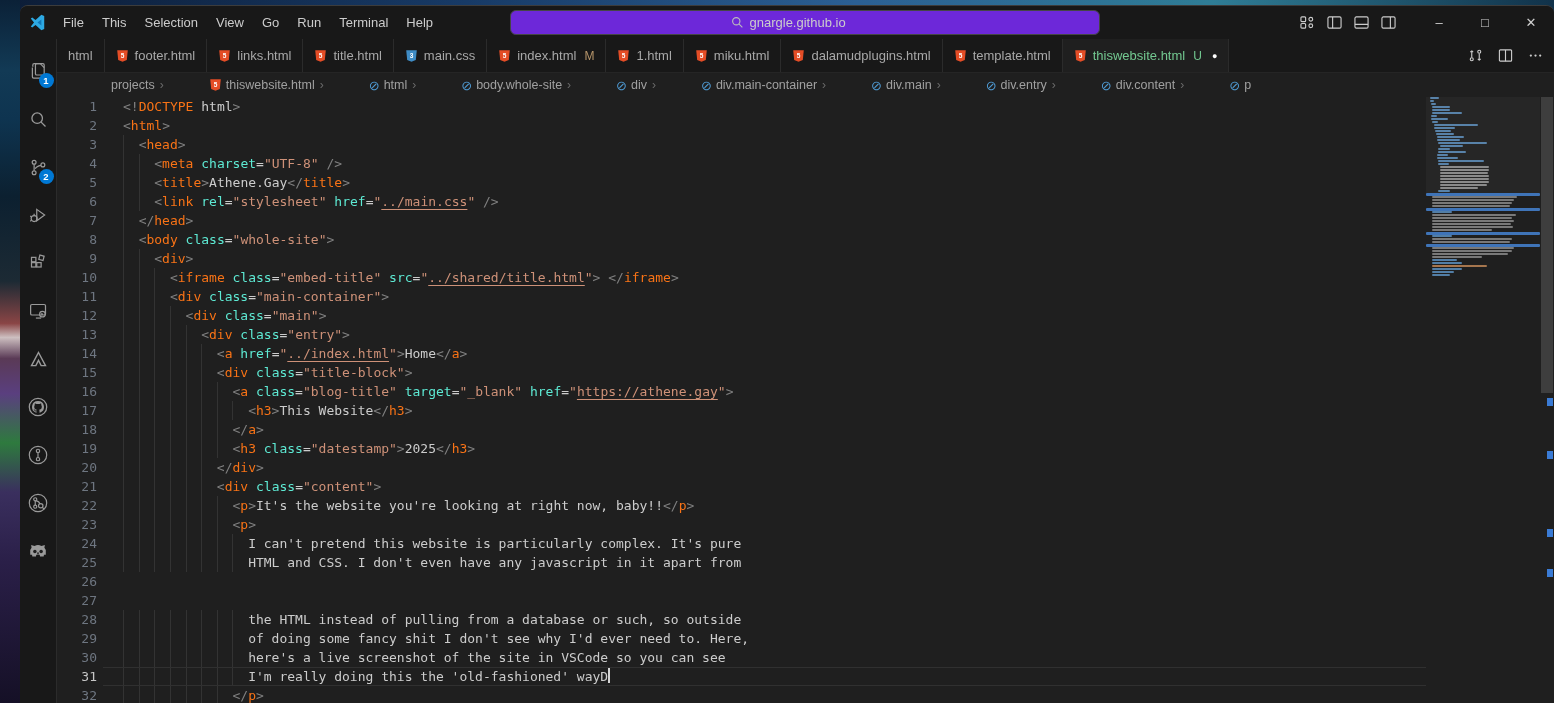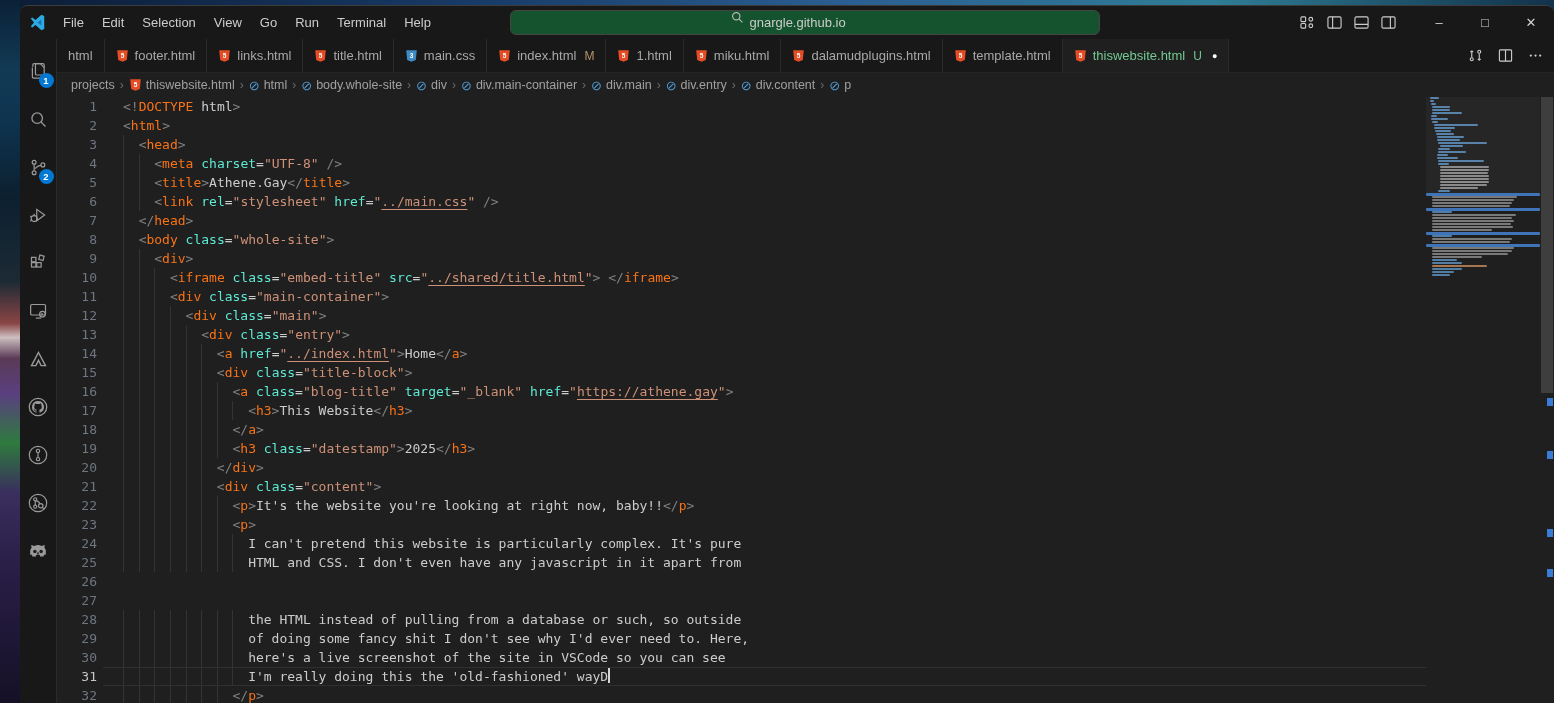--- a/index.html
+++ b/index.html
@@ -27,22 +27,22 @@
     height:33px; background:#181818; display:flex; align-items:center;
     color:#cccccc; font-size:13px; flex:none; position:relative;
   }
   .vscode-logo{ width:34px; display:flex; justify-content:center; align-items:center; }
   .menus{ display:flex; }
   .menu-item{ padding:0 9px; line-height:33px; cursor:default; }
   .nav-arrows{ display:flex; gap:14px; margin-left:70px; font-size:15px; }
   .nav-arrows .fwd{ color:#7a7a7a; }
   .searchbox{
     position:absolute; left:490px; top:4px; width:590px; height:25px;
-    background:#14532d; border:1px solid #454545; border-radius:6px;
-    display:flex; justify-content:center; gap:6px;
+    background:#6d28d9; border:1px solid #454545; border-radius:6px;
+    display:flex; align-items:center; justify-content:center; gap:6px;
   }
   .searchbox input{
     background:transparent; border:none; outline:none; color:#cccccc;
     font-size:13px; font-family:"Liberation Sans",sans-serif; width:130px;
   }
   .tb-right{ position:absolute; right:0; top:0; height:33px; display:flex; align-items:center; }
   .tb-icon{ width:27px; height:24px; display:flex; align-items:center; justify-content:center; color:#cccccc; }
   .win-btn{ width:46px; height:33px; display:flex; align-items:center; justify-content:center; color:#d0d0d0; font-size:13px; }
   .win-btn.min{ margin-left:14px; }
   
@@ -66,21 +66,21 @@
   .tab .gitM{ color:#b5946a; margin-left:2px; font-size:12px; }
   .tab .dot{ color:#ffffff; font-size:9px; margin-left:4px; }
   .tab.active .label{ color:#73c991; }
   .tab-actions{ display:flex; align-items:center; padding:0 6px; gap:4px; background:#181818; }
   .ta-icon{ width:26px; height:24px; display:flex; align-items:center; justify-content:center; color:#cccccc; }
   
   .breadcrumbs{
     height:24px; background:#1f1f1f; display:flex; align-items:center;
     padding-left:14px; font-size:12.5px; color:#a0a0a0; flex:none; white-space:nowrap;
   }
-  .crumb{ display:flex; align-items:center; gap:4px; }
+  .crumb{ display:flex; align-items:center; gap:4px;margin-left:40px; }
   .crumb-sep{ color:#6a6a6a; margin:0 5px; font-size:12px; }
   .sym-icon{ color:#4f9cd6; font-size:13px; line-height:1; }
   
   .code-area{ flex:1; display:flex; min-height:0; position:relative; background:#1f1f1f; }
   .code-scroll{ flex:1; position:relative; overflow:hidden;
     font-family:"DejaVu Sans Mono","Liberation Mono",monospace; font-size:13px; line-height:19px; }
   .code-line{ display:flex; height:19px; white-space:pre; }
   .ln{ width:40px; flex:none; text-align:right; color:#6e7681; user-select:none; }
   .ln.cur{ color:#c6c6c6; }
   .ltext{ padding-left:26px; }
@@ -109,21 +109,21 @@
 
   <div class="titlebar">
     <div class="vscode-logo">
       <svg width="17" height="17" viewBox="0 0 24 24">
           <path fill="#2da9e3" d="M17.5 1 9.2 8.6 4.6 5.1 2.5 6.2l4.6 5.8-4.6 5.8 2.1 1.1 4.6-3.5 8.3 7.6 4-1.9V2.9z"></path>
           <path fill="#1178b8" d="M17.5 7.6 12 12l5.5 4.4z"></path>
         </svg>
     </div>
     <div class="menus" id="menus">
         <div class="menu-item">File</div>
-        <div class="menu-item">Edit</div>
+        <div class="menu-item">This</div>
         <div class="menu-item">Selection</div>
         <div class="menu-item">View</div>
         <div class="menu-item">Go</div>
         <div class="menu-item">Run</div>
         <div class="menu-item">Terminal</div>
         <div class="menu-item">Help</div>
       </div>
     <div class="nav-arrows">
       <span class="back">←</span>
       <span class="fwd">→</span>

